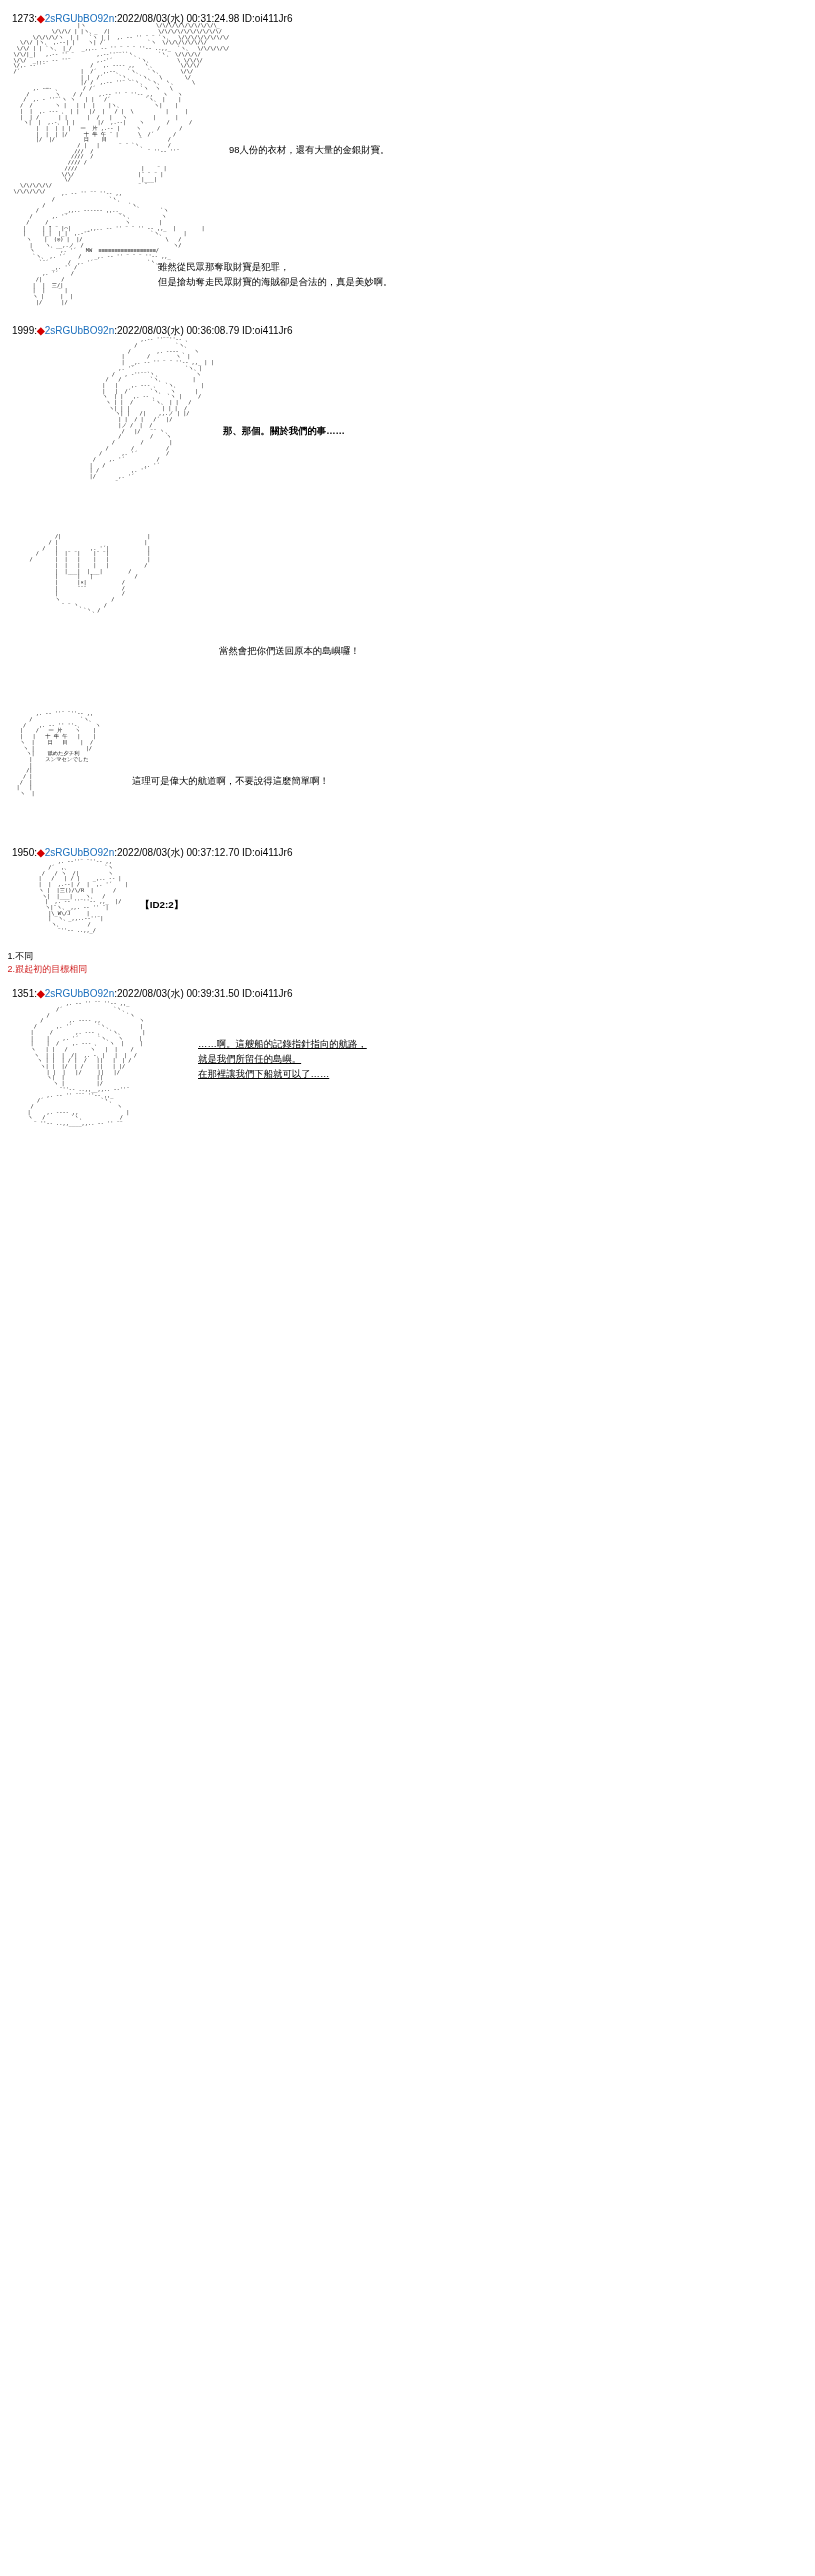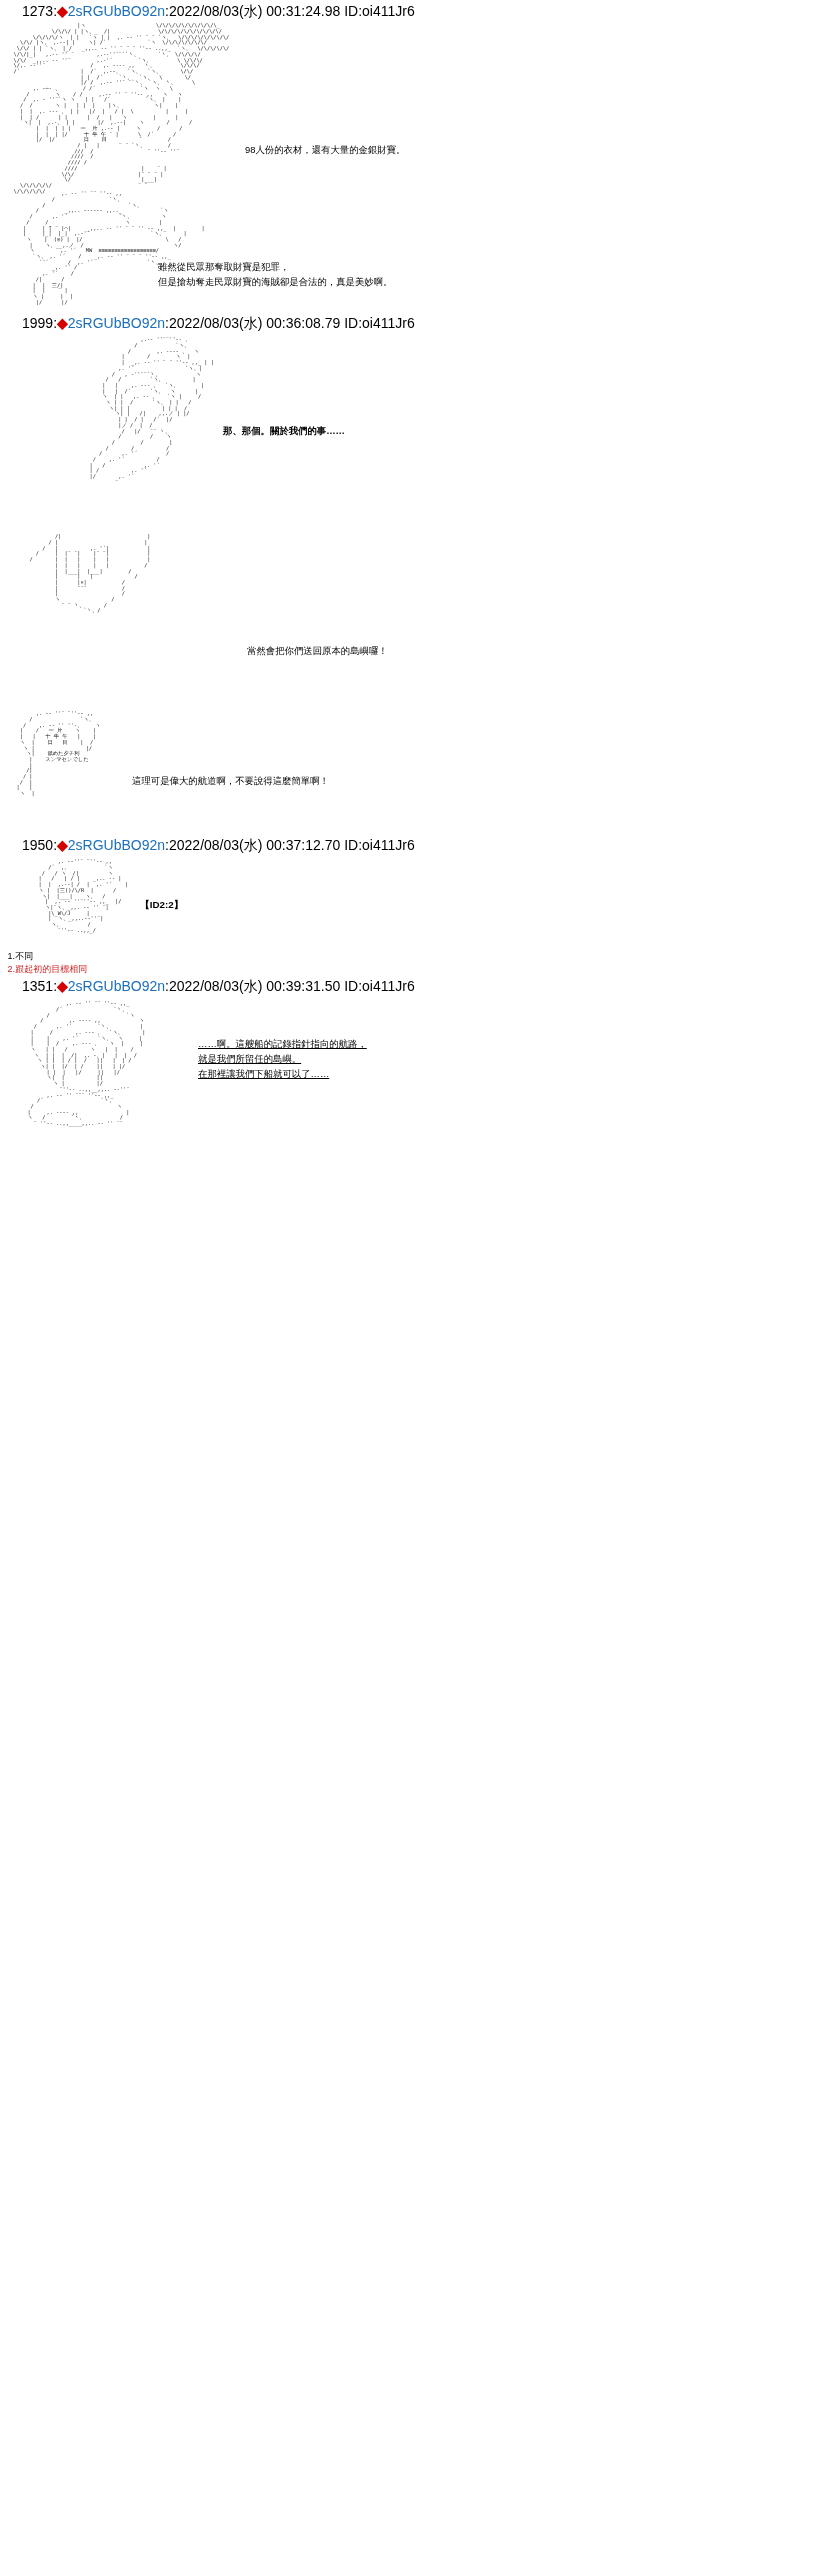--- a/index.html
+++ b/index.html
@@ -17,25 +17,26 @@
   }
   .page {
     position: relative;
     width: 816px;
     height: 2576px;
   }
 
   
   .post-header {
     position: absolute;
-    left: 22px;
-    font-size: 14px;
+    left: 12px;
+    font-size: 10px;
     line-height: 10.6px;
     white-space: nowrap;
     color: #000000;
+    margin-top: 8px;
   }
   .post-header .num { color: #000000; }
   .post-header .diamond { color: #d40000; font-weight: bold; }
   .post-header .name { color: #1b6fbd; }
   .post-header .meta { color: #000000; }
 
   
   .aa {
     position: absolute;
     font-family: "DejaVu Sans Mono", "Liberation Mono", monospace;
@@ -134,21 +135,21 @@
                     / |   |      ¨ ¨ `丶、       /
                    ///  /                 ¨ ''‐- ''¨
                   ////  /
                  //// /
                 ////                    |    ¨ |
                \/\/                    |¨ ¨ ¨ |
                 \/                      |___|
   \/\/\/\/\/                           ¨ ¨
 \/\/\/\/\/</pre>
 
-  <div class="dialogue" style="left:245px; top:142px;text-align:center;">98人份的衣材，還有大量的金銀財寶。</div>
+  <div class="dialogue" style="left:229px; top:142px;text-align:center;">98人份的衣材，還有大量的金銀財寶。</div>
 
   <pre class="aa" style="left:23px; top:186px;">            ,. -‐ '' ¨¨ ''‐- ,,
          /                 `丶、
       /                          `ヽ、
     /        _,,.. --‐‐-- ,,.._            `ヽ
   /      ,. '´                `丶、         ヽ
  /     /                        ヽ         |
 |     | ̄| ¨ |⌒|     _,,.. -‐ '' ¨ ¨ '' ‐- ,,_  |        |
 |     |_|  |_|  ,.-'´                   `ヽ、      |
  ヽ    |  (◎) |  |/                          \   /
@@ -208,21 +209,21 @@
           |  |   |    |   |           /
           |  |___|  |___|        /
           |      |   |             /
           |      |×|           /
           |      ¨¨¨           /
           |                    /
           ヽ                /
             ¨ ¨ 丶、      /
                    `丶、/</pre>
 
-  <div class="dialogue" style="left:219px; top:643px;margin-left:28px;">當然會把你們送回原本的島嶼囉！</div>
+  <div class="dialogue" style="left:219px; top:643px;">當然會把你們送回原本的島嶼囉！</div>
 
   <pre class="aa" style="left:16.6px; top:706px;">      ,. -‐ ''¨ ¨''‐- ,,
     /               `ヽ、
   /    ,. -‐ '' ''‐、    ヽ
  |    /   一 片    ヽ    |
  |   |   十 牛 午   |    |
  ヽ  |    日   目    |  /
   ヽ |                |/
    ヽ|    舐めた夕チ利
     |    スンマセンでした

